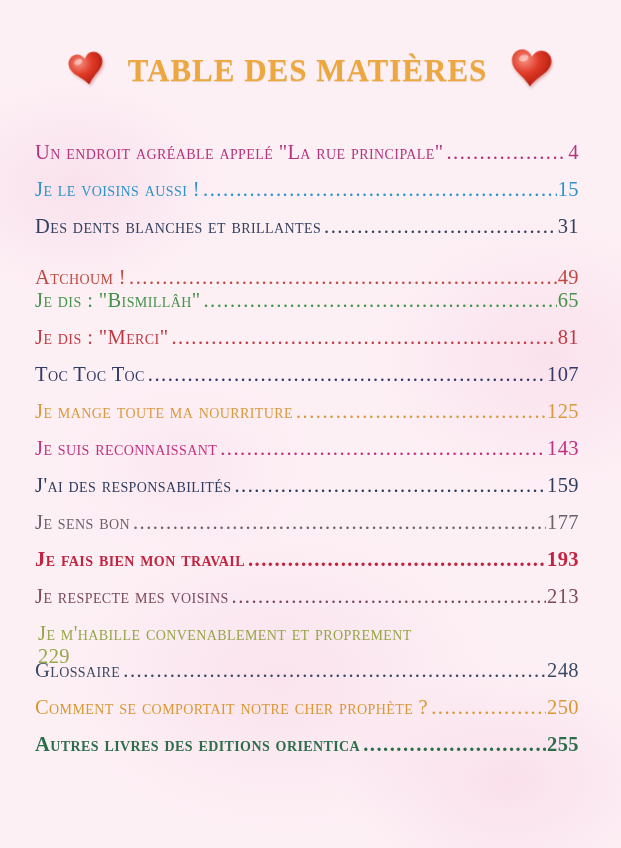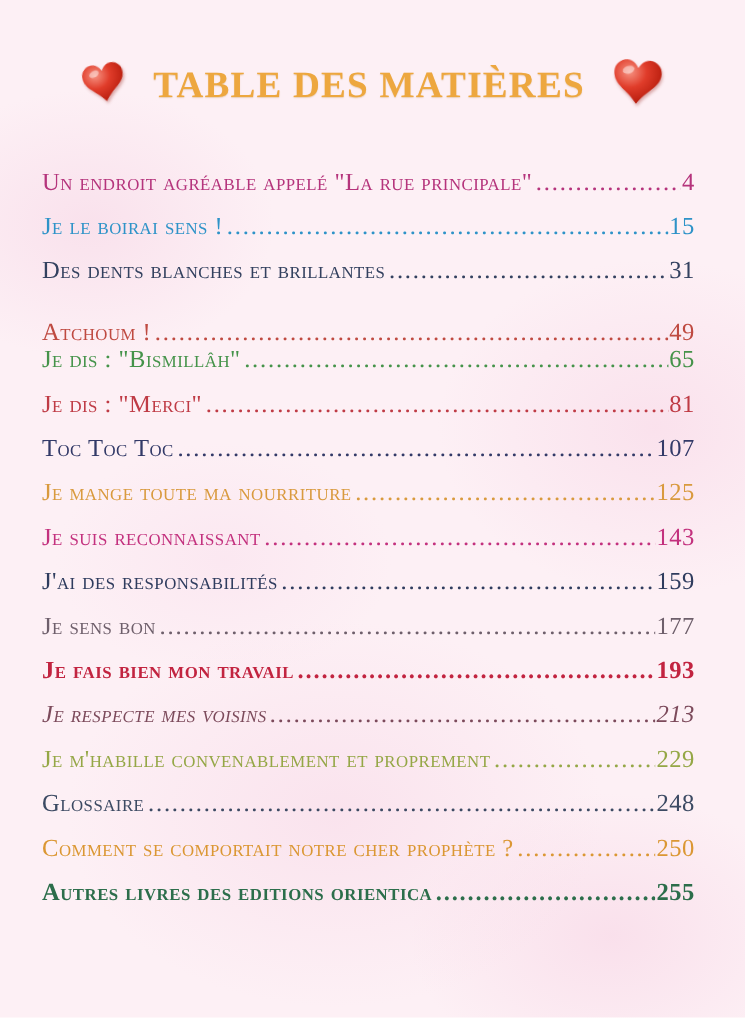--- a/index.html
+++ b/index.html
@@ -95,21 +95,21 @@
     </span>
   </div>
 
   <div class="toc">
       <div class="toc-row" style="color: rgb(181, 52, 124);">
         <span class="lbl">Un endroit agréable appelé "La rue principale"</span>
         <span class="dots">........................................................................................................................</span>
         <span class="num">4</span>
       </div>
       <div class="toc-row" style="color: rgb(46, 147, 200);">
-        <span class="lbl">Je le boirai sens !</span>
+        <span class="lbl">Je le voisins aussi !</span>
         <span class="dots">........................................................................................................................</span>
         <span class="num">15</span>
       </div>
       <div class="toc-row" style="color: rgb(51, 65, 95);">
         <span class="lbl">Des dents blanches et brillantes</span>
         <span class="dots">........................................................................................................................</span>
         <span class="num">31</span>
       </div>
       <div class="toc-row" style="color: rgb(191, 74, 65); align-items: flex-end;">
         <span class="lbl">Atchoum !</span>
@@ -149,26 +149,26 @@
       <div class="toc-row" style="color: rgb(110, 95, 107);">
         <span class="lbl">Je sens bon</span>
         <span class="dots">........................................................................................................................</span>
         <span class="num">177</span>
       </div>
       <div class="toc-row bold" style="color: rgb(194, 36, 64);">
         <span class="lbl">Je fais bien mon travail</span>
         <span class="dots">........................................................................................................................</span>
         <span class="num">193</span>
       </div>
-      <div class="toc-row" style="color: rgb(124, 74, 91); font-style: italic;">
+      <div class="toc-row" style="color: rgb(124, 74, 91);">
         <span class="lbl">Je respecte mes voisins</span>
         <span class="dots">........................................................................................................................</span>
         <span class="num">213</span>
       </div>
-      <div class="toc-row" style="color: rgb(149, 167, 70);">
+      <div class="toc-row" style="color: rgb(149, 167, 70); flex-direction: column;">
         <span class="lbl">Je m'habille convenablement et proprement</span>
         <span class="dots">........................................................................................................................</span>
         <span class="num">229</span>
       </div>
       <div class="toc-row" style="color: rgb(60, 74, 99);">
         <span class="lbl">Glossaire</span>
         <span class="dots">........................................................................................................................</span>
         <span class="num">248</span>
       </div>
       <div class="toc-row" style="color: rgb(219, 151, 51);">

